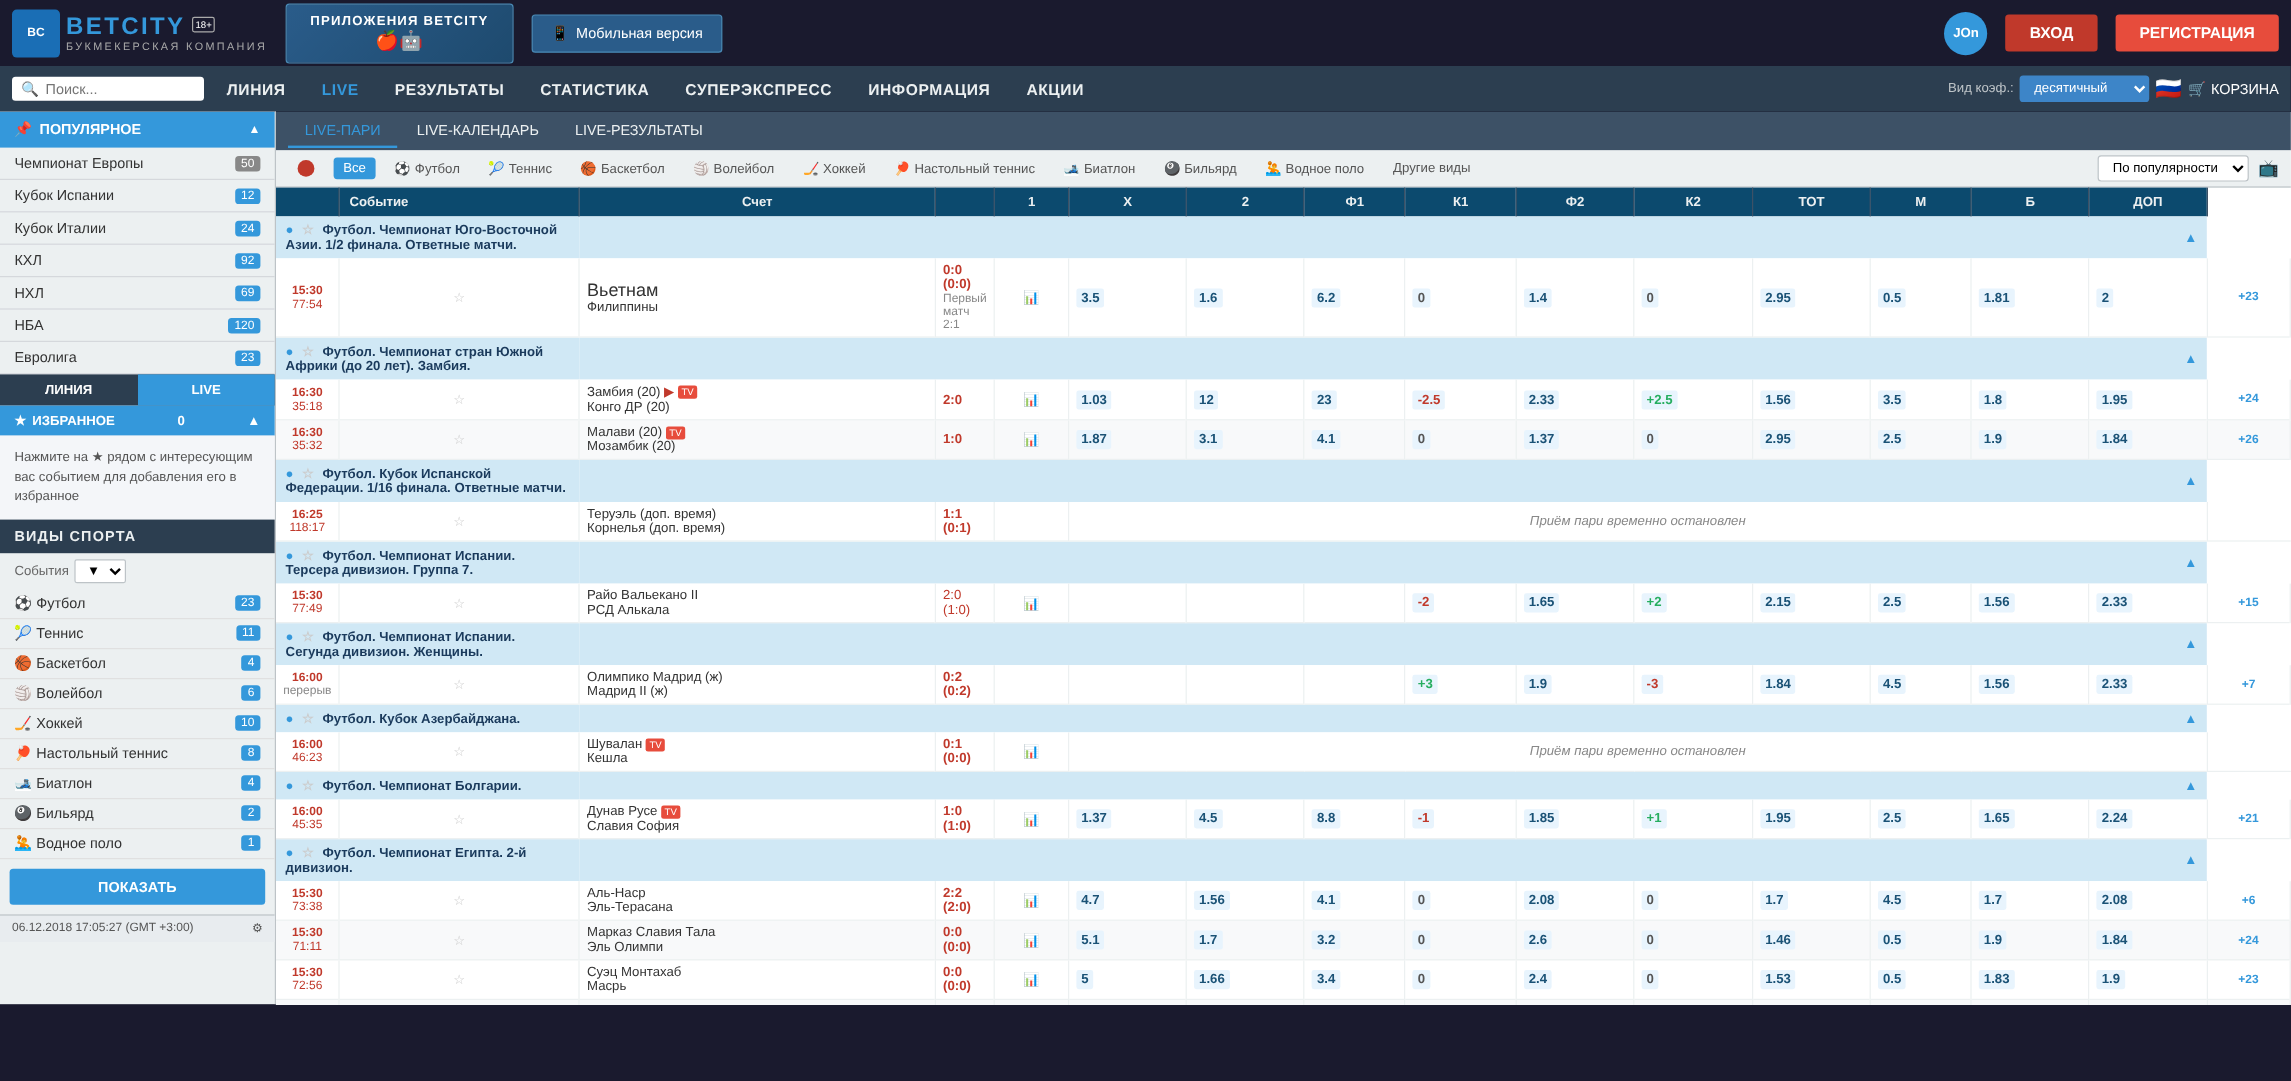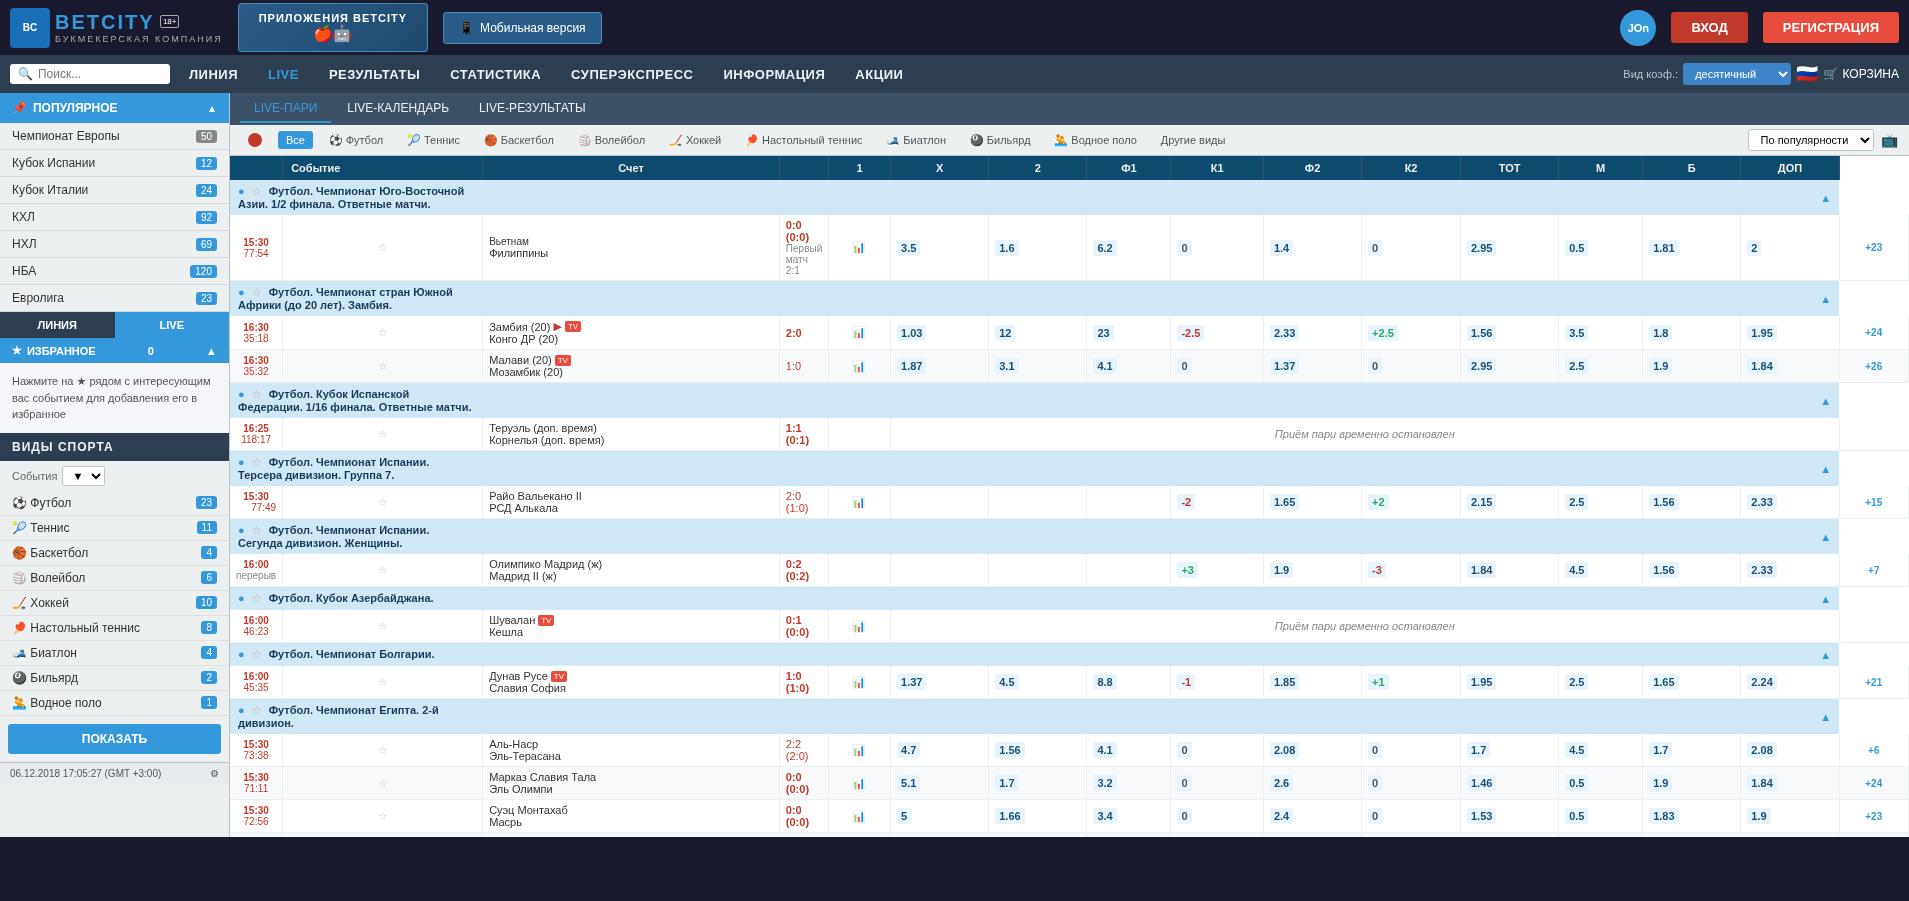--- a/index.html
+++ b/index.html
@@ -310,21 +310,21 @@
         </tr>
         <tr class="match-row">
           <td>
             <div style="text-align:center;color:#c0392b;font-weight:bold;font-size:10px;">15:30</div>
             <div style="text-align:center;color:#c0392b;font-size:10px;">77:54</div>
           </td>
           <td style="width:20px;text-align:center;">
             <span style="color:#ccc;cursor:pointer;">☆</span>
           </td>
           <td>
-            <div style="font-size:10px;">Вьетнам</div>
+            <div style="font-size:15px;">Вьетнам</div>
             <div style="font-size:11px;">Филиппины</div>
           </td>
           <td>
             <div style="color:#c0392b;font-weight:bold;">0:0 (0:0)</div>
             <div style="color:#888;font-size:10px;">Первый матч 2:1</div>
           </td>
           <td style="text-align:center;cursor:pointer;">📊</td>
           <td><span class="odd-val">3.5</span></td>
           <td><span class="odd-val">1.6</span></td>
           <td><span class="odd-val">6.2</span></td>
@@ -389,21 +389,21 @@
             <span style="color:#ccc;cursor:pointer;">☆</span>
           </td>
           <td>
             <div style="display:flex;align-items:center;gap:3px;">
               <div style="font-size:11px;">Малави (20)</div>
               <span style="background:#e74c3c;color:#fff;font-size:8px;padding:1px 3px;border-radius:2px;">TV</span>
             </div>
             <div style="font-size:11px;">Мозамбик (20)</div>
           </td>
           <td>
-            <div style="color:#c0392b;font-weight:normal;">1:0</div>
+            <div style="color:#c0392b;font-weight:bold;">1:0</div>
           </td>
           <td style="text-align:center;cursor:pointer;">📊</td>
           <td><span class="odd-val">1.87</span></td>
           <td><span class="odd-val">3.1</span></td>
           <td><span class="odd-val">4.1</span></td>
           <td><span class="odd-val odd-zero">0</span></td>
           <td><span class="odd-val">1.37</span></td>
           <td><span class="odd-val odd-zero">0</span></td>
           <td><span class="odd-val">2.95</span></td>
           <td><span class="odd-val">2.5</span></td>
@@ -447,21 +447,21 @@
             <span style="color:#ccc;cursor:pointer;margin-right:4px;">☆</span>
             <span style="font-size:11px;font-weight:bold;color:#1a3a5c;">Футбол. Чемпионат Испании. Терсера дивизион. Группа 7.</span>
           </td>
           <td colspan="13" style="text-align:right;padding-right:8px;">
             <span style="color:#3498db;cursor:pointer;">▲</span>
           </td>
         </tr>
         <tr class="match-row">
           <td>
             <div style="text-align:center;color:#c0392b;font-weight:bold;font-size:10px;">15:30</div>
-            <div style="text-align:right;color:#c0392b;font-size:10px;">77:49</div>
+            <div style="text-align:center;color:#c0392b;font-size:10px;">77:49</div>
           </td>
           <td style="width:20px;text-align:center;">
             <span style="color:#ccc;cursor:pointer;">☆</span>
           </td>
           <td>
             <div style="font-size:11px;">Райо Вальекано II</div>
             <div style="font-size:11px;">РСД Алькала</div>
           </td>
           <td>
             <div style="color:#c0392b;font-weight:normal;">2:0 (1:0)</div>
@@ -609,21 +609,21 @@
             <div style="text-align:center;color:#c0392b;font-size:10px;">73:38</div>
           </td>
           <td style="width:20px;text-align:center;">
             <span style="color:#ccc;cursor:pointer;">☆</span>
           </td>
           <td>
             <div style="font-size:11px;">Аль-Наср</div>
             <div style="font-size:11px;">Эль-Терасана</div>
           </td>
           <td>
-            <div style="color:#c0392b;font-weight:normal;">2:2 (2:0)</div>
+            <div style="color:#c0392b;font-weight:bold;">2:2 (2:0)</div>
           </td>
           <td style="text-align:center;cursor:pointer;">📊</td>
           <td><span class="odd-val">4.7</span></td>
           <td><span class="odd-val">1.56</span></td>
           <td><span class="odd-val">4.1</span></td>
           <td><span class="odd-val odd-zero">0</span></td>
           <td><span class="odd-val">2.08</span></td>
           <td><span class="odd-val odd-zero">0</span></td>
           <td><span class="odd-val">1.7</span></td>
           <td><span class="odd-val">4.5</span></td>

